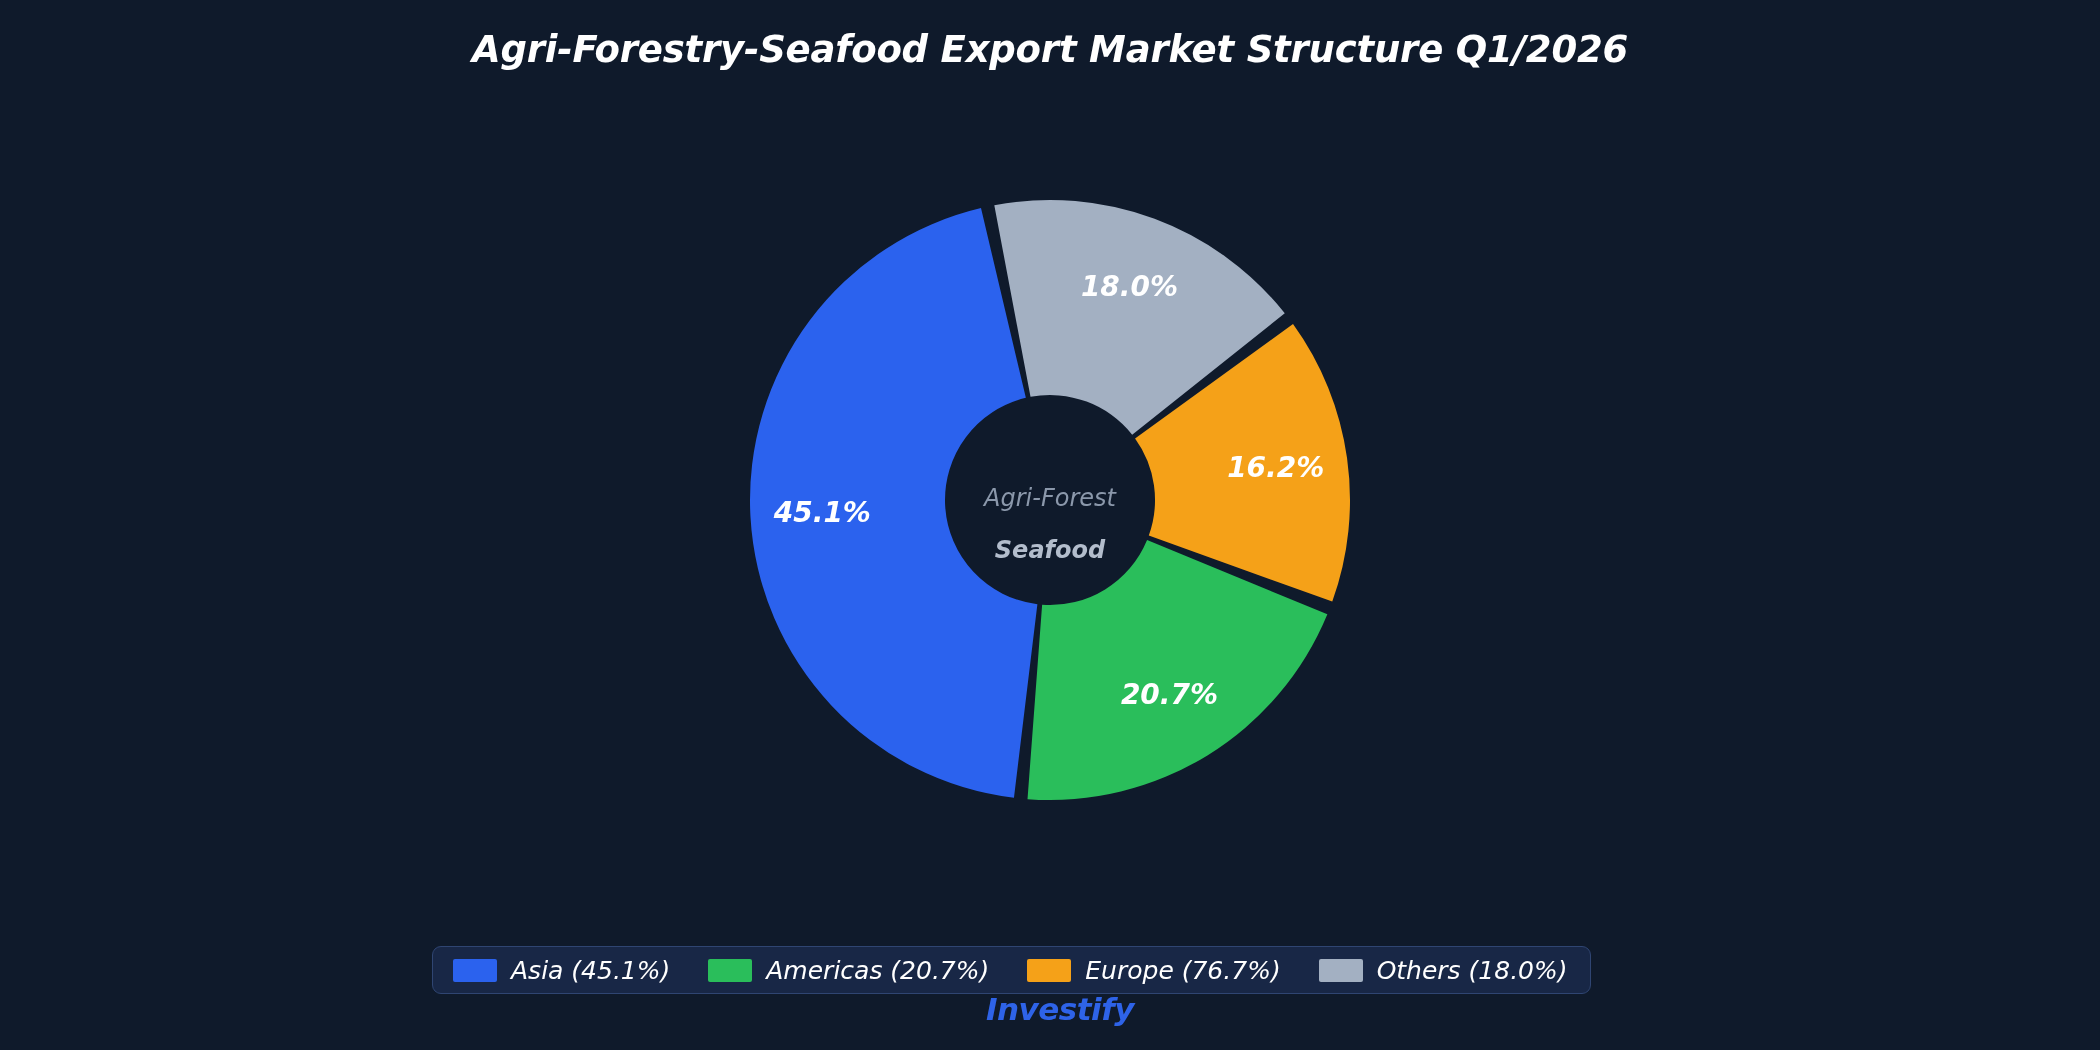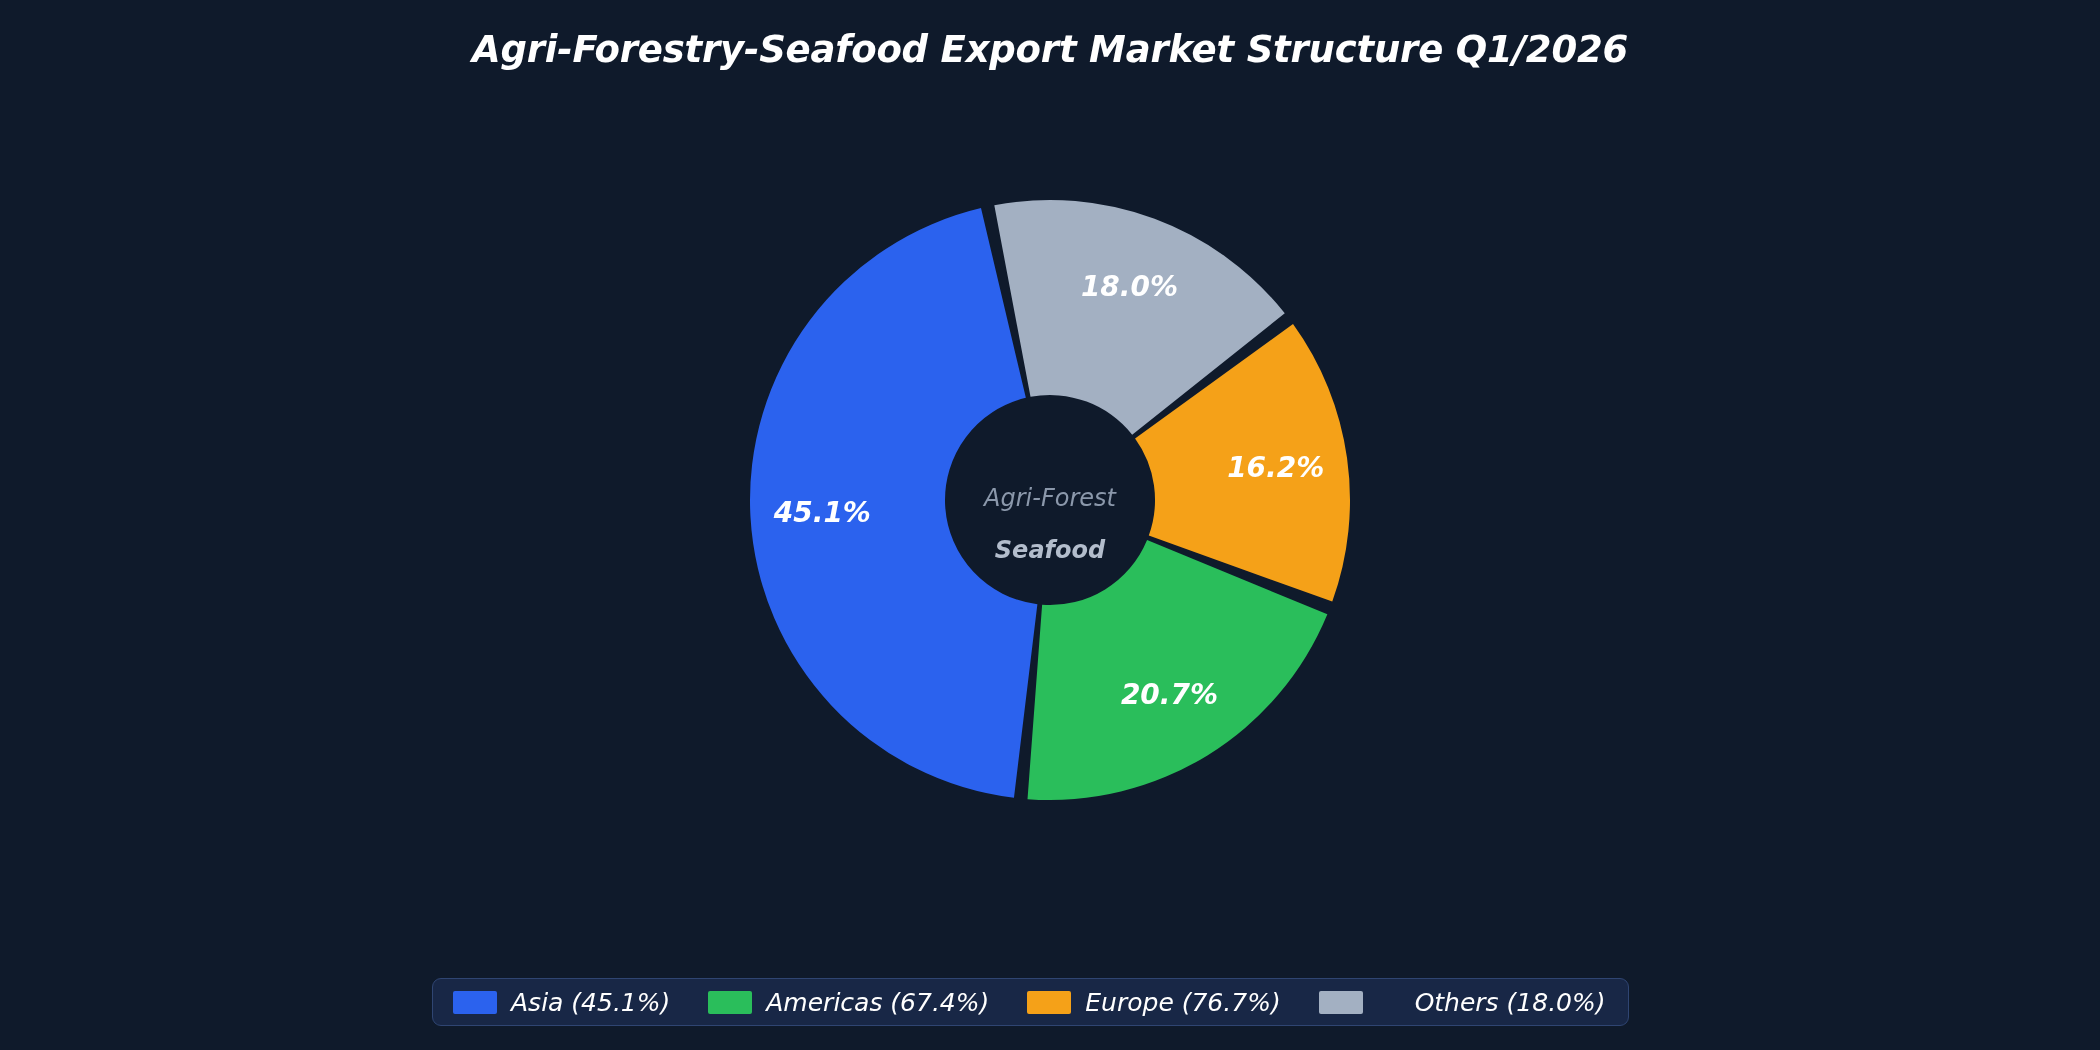--- a/index.html
+++ b/index.html
@@ -76,38 +76,38 @@
     font-family: "DejaVu Sans", "Liberation Sans", sans-serif;
     font-size: 24px;
     font-weight: bold;
     fill: #b3bdcc;
     text-anchor: middle;
     dominant-baseline: central;
   }
   #legend {
     position: absolute;
     left: 432px;
-    top: 978px;
+    top: 946px;
     height: 48px;
     box-sizing: border-box;
     display: flex;
     align-items: center;
     gap: 0px;
     padding: 0 20px;
     background: #182746;
     border: 1px solid #2f4572;
     border-radius: 9px;
     z-index: 4;
   }
   .legend-item {
     display: flex;
     align-items: center;
     margin-right: 38px;
   }
-  .legend-item:last-child { margin-right: 2px; gap: 38px; }
+  .legend-item:last-child { margin-right: 2px; }
   .legend-swatch {
     width: 44px;
     height: 23px;
     border-radius: 2px;
     margin-right: 14px;
     flex: none;
   }
   .legend-text {
     color: #ffffff;
     font-size: 25px;
@@ -143,21 +143,21 @@
     </svg>
   </div>
 
   <div id="legend">
       <div class="legend-item">
         <span class="legend-swatch" style="background: rgb(43, 98, 238);"></span>
         <span class="legend-text">Asia (45.1%)</span>
       </div>
       <div class="legend-item">
         <span class="legend-swatch" style="background: rgb(42, 190, 91);"></span>
-        <span class="legend-text">Americas (67.4%)</span>
+        <span class="legend-text">Americas (20.7%)</span>
       </div>
       <div class="legend-item">
         <span class="legend-swatch" style="background: rgb(245, 161, 24);"></span>
         <span class="legend-text">Europe (76.7%)</span>
       </div>
       <div class="legend-item">
         <span class="legend-swatch" style="background: rgb(163, 176, 194);"></span>
         <span class="legend-text">Others (18.0%)</span>
       </div>
     </div>

